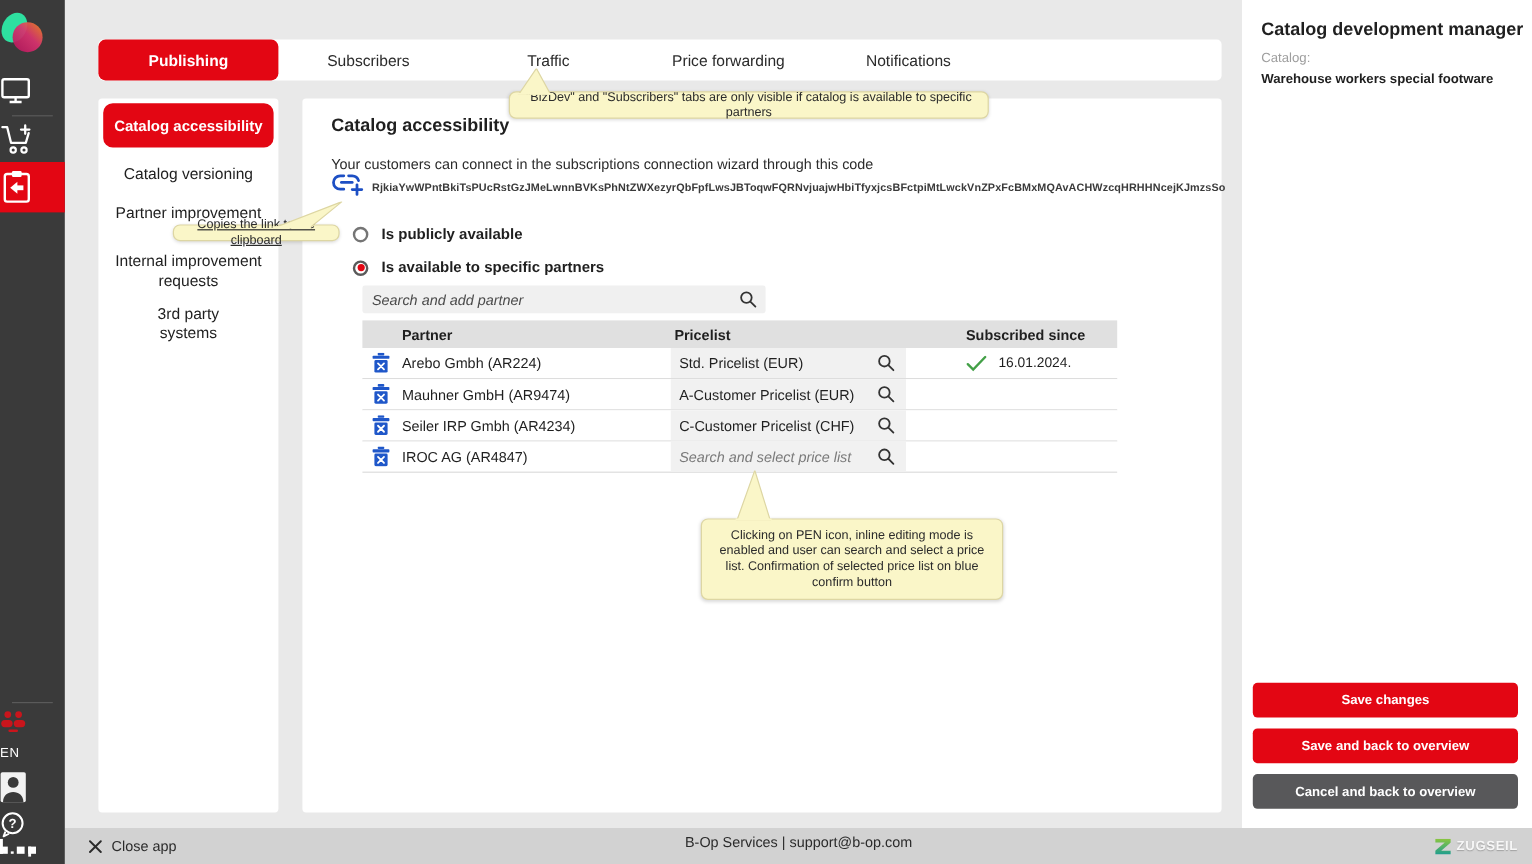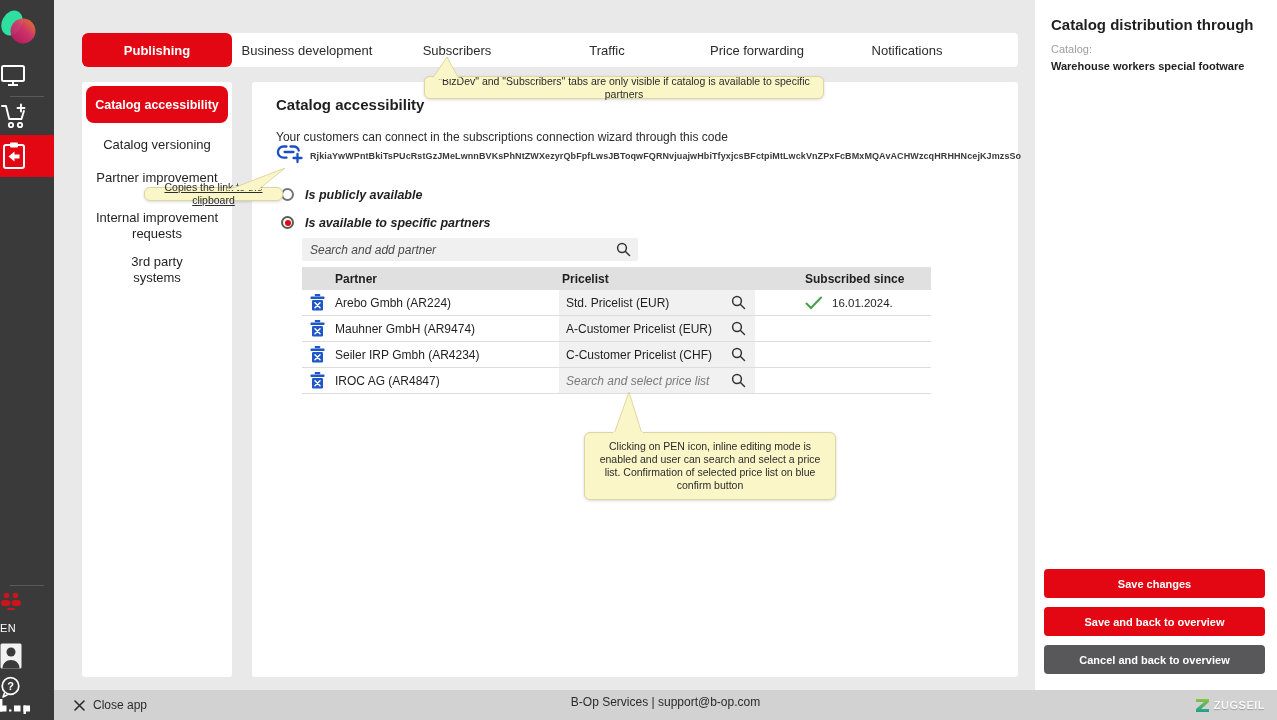--- a/index.html
+++ b/index.html
@@ -25,21 +25,21 @@
   .nav-item { position:absolute; left:0; width:150px; text-align:center; font-size:13px; color:#1f1f1f; line-height:16px; }
   .nav-item .inner { display:inline-block; }
 
   
   .main { position:absolute; left:252px; top:82px; width:766px; height:595px; background:#fff; border-radius:3px; z-index:1; }
   .main-title { position:absolute; left:24px; top:14px; font-size:15px; font-weight:bold; color:#1f1f1f; }
   .code-hint { position:absolute; left:24px; top:48px; font-size:12px; color:#2b2b2b; }
   .link-ic { position:absolute; left:24px; top:61px; width:28px; height:22px; cursor:pointer; }
   .code-text { position:absolute; left:58px; top:69px; font-size:9px; font-weight:bold; color:#3a3a3a; letter-spacing:.1px; }
 
-  .radio-row { position:absolute; left:29px; display:flex; align-items:flex-start; gap:11px;font-style:italic; }
+  .radio-row { position:absolute; left:42px; display:flex; align-items:center; gap:11px; }
   .radio { width:13px; height:13px; border-radius:50%; border:2px solid #757575; background:#fff; position:relative; }
   .radio.sel { border-color:#5a5a5a; }
   .radio.sel::after { content:""; position:absolute; left:1.5px; top:1.5px; width:6px; height:6px; border-radius:50%; background:#e30613; }
   .radio-label { font-size:12.5px; font-weight:bold; color:#1f1f1f; }
 
   .search-box { position:absolute; left:50px; top:156px; width:336px; height:23px; background:#f0f0f0; border-radius:2px; }
   .search-box input { position:absolute; left:8px; top:0; width:300px; height:23px; border:0; background:transparent; outline:none;
                       font-family:"Liberation Sans", sans-serif; font-size:12px; font-style:italic; color:#4a4a4a; }
   .search-box input::placeholder { color:#4a4a4a; opacity:1; }
   .mag { position:absolute; right:7px; top:4px; cursor:pointer; }
@@ -169,23 +169,20 @@
         <rect x="23.5" y="6.5" width="2.4" height="8.5"></rect>
       </svg>
   </div>
 </div>
 
 <div class="tabstrip">
   <div class="tab active">
       <span>Publishing</span>
     </div>
   <div class="tab">
-      <span>Business development</span>
-    </div>
-  <div class="tab">
       <span>Subscribers</span>
     </div>
   <div class="tab">
       <span>Traffic</span>
     </div>
   <div class="tab">
       <span>Price forwarding</span>
     </div>
   <div class="tab">
       <span>Notifications</span>
@@ -364,21 +361,21 @@
 
 <svg class="tail" style="left:608px;top:392px;" width="40" height="42" viewBox="0 0 40 42">
   <polygon points="6,42 21,0 34,42" fill="#faf6c8" stroke="#ddd6a3" stroke-width="1"></polygon>
   <rect x="5" y="40" width="30" height="3" fill="#faf6c8"></rect>
   </svg>
 <div class="tooltip tt-pen">
   <span>Clicking on PEN icon, inline editing mode is enabled and user can search and select a price list. Confirmation of selected price list on blue confirm button</span>
 </div>
 
 <div class="rightpanel">
-  <div class="rp-title">Catalog distribution through</div>
+  <div class="rp-title">Catalog development manager</div>
   <div class="rp-label">Catalog:</div>
   <div class="rp-name">Warehouse workers special footware</div>
   <button class="rp-btn rp-red" style="top:569px;">Save changes</button>
   <button class="rp-btn rp-gray" style="top:645px;">Cancel and back to overview</button>
   <button class="rp-btn rp-red" style="top:607px;">Save and back to overview</button>
 </div>
 
 <div class="footer">
   <div class="close-app">
     <svg width="11" height="11" viewBox="0 0 11 11">

